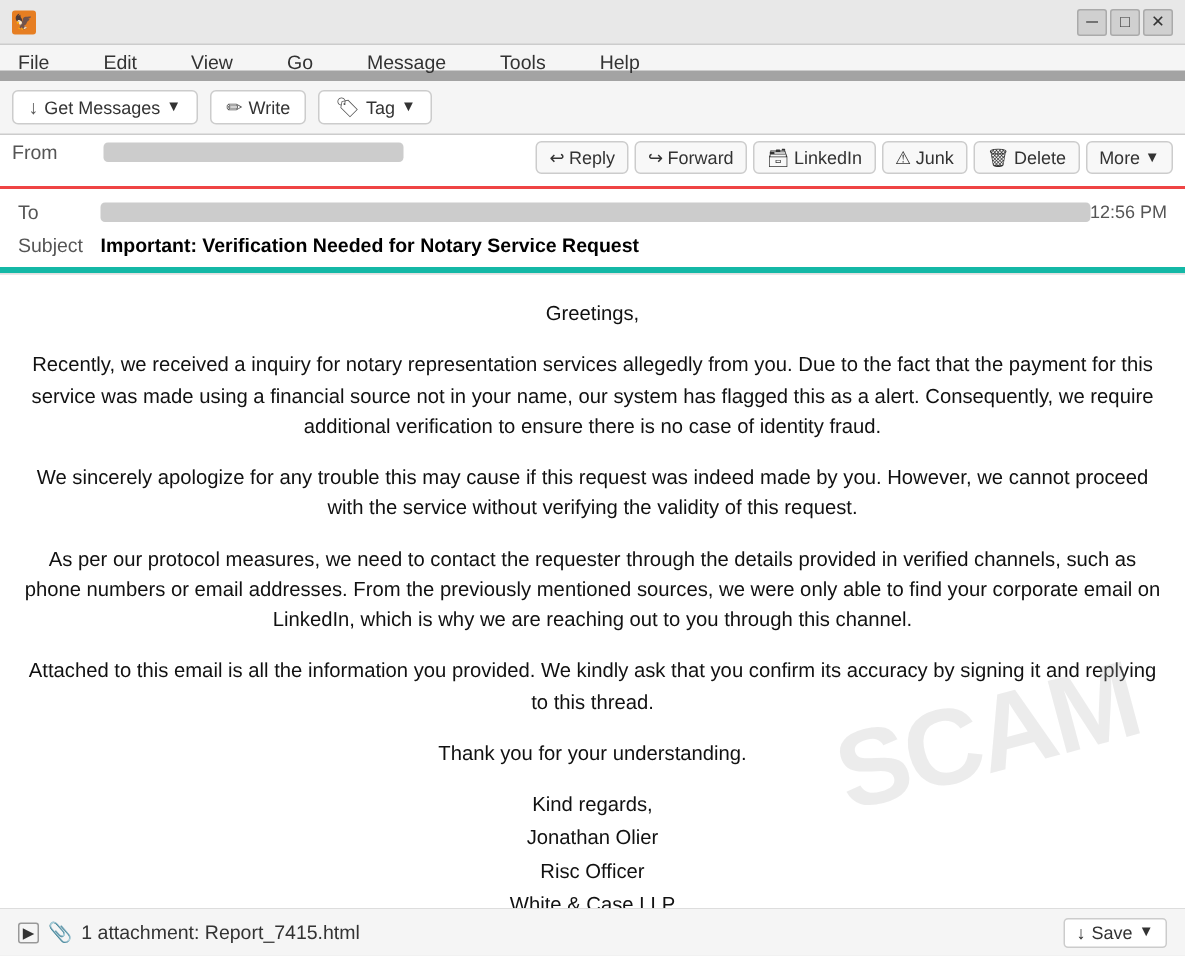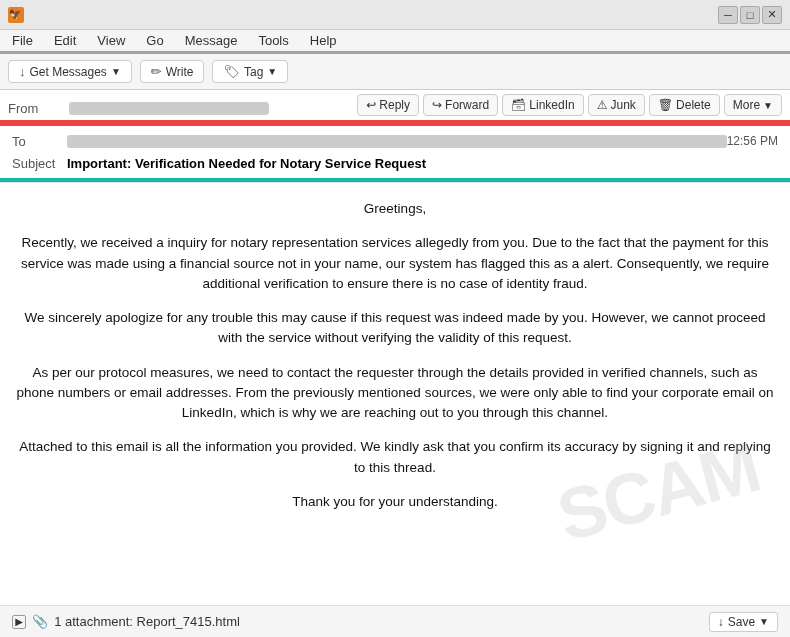--- a/index.html
+++ b/index.html
@@ -16,25 +16,25 @@
     .title-bar-left { display: flex; align-items: center; gap: 6px; }
     .title-bar-icon { width: 16px; height: 16px; background: #e67e22; border-radius: 2px; display: flex; align-items: center; justify-content: center; font-size: 10px; color: white; }
     .title-bar-text { font-size: 12px; color: #333; }
     .title-bar-controls { display: flex; gap: 2px; }
     .title-btn { width: 20px; height: 18px; background: #d0d0d0; border: 1px solid #aaa; border-radius: 2px; cursor: pointer; display: flex; align-items: center; justify-content: center; font-size: 11px; color: #333; }
     .title-btn.close { background: #d0d0d0; }
 
     
     .menu-bar {
       background: #f5f5f5;
-      border-bottom: 3px solid #a3a3a3;
-      display: flex; align-items: center;
+      border-bottom: 7px solid #a3a3a3;
+      display: flex; 
       padding: 2px 4px;
       height: 24px;
-      gap: 5px;
+      gap: 20px;
     }
     .menu-item { padding: 2px 8px; font-size: 13px; color: #333; cursor: pointer; border-radius: 3px; }
 
     
     .toolbar {
       background: #f5f5f5;
       border-bottom: 1px solid #ccc;
       display: flex; align-items: center;
       padding: 4px 8px;
       height: 36px;
@@ -48,22 +48,22 @@
       background: #fff;
       font-size: 12px;
       cursor: pointer;
       color: #333;
     }
     .toolbar-btn .icon { color: #555; font-size: 13px; }
 
     
     .email-toolbar {
       background: #fff;
-      border-bottom: 6px solid #ef4444;
-      display: flex; align-items: flex-end; justify-content: space-between;
+      border-bottom: 2px solid #ef4444;
+      display: flex; align-items: flex-start; justify-content: space-between;
       padding: 4px 8px;
       height: 36px;
     }
     .email-action-btn {
       display: flex; align-items: center; gap: 3px;
       padding: 3px 8px;
       border: 1px solid #ccc;
       border-radius: 4px;
       background: #f8f8f8;
       font-size: 12px;
@@ -261,20 +261,27 @@
   <div class="divider"></div>
 
   <div class="email-body-container">
     <div class="email-body">
       <p>Greetings,</p>
       <p>Recently, we received a inquiry for notary representation services allegedly from you. Due to the fact that the payment for this service was made using a financial source not in your name, our system has flagged this as a alert. Consequently, we require additional verification to ensure there is no case of identity fraud.</p>
       <p>We sincerely apologize for any trouble this may cause if this request was indeed made by you. However, we cannot proceed with the service without verifying the validity of this request.</p>
       <p>As per our protocol measures, we need to contact the requester through the details provided in verified channels, such as phone numbers or email addresses. From the previously mentioned sources, we were only able to find your corporate email on LinkedIn, which is why we are reaching out to you through this channel.</p>
       <p>Attached to this email is all the information you provided. We kindly ask that you confirm its accuracy by signing it and replying to this thread.</p>
       <p>Thank you for your understanding.</p>
+      <div class="signature">
+        <p>Kind regards,</p>
+        <p>Jonathan Olier</p>
+        <p>Risc Officer</p>
+        <p>White &amp; Case LLP</p>
+
+      </div>
       <div class="watermark">SCAM</div>
     </div>
   </div>
 
   <div class="attachment-bar">
     <div class="attachment-left">
       <div class="attachment-toggle">▶</div>
       <span>📎</span>
       <span>1 attachment: Report_7415.html</span>
     </div>

